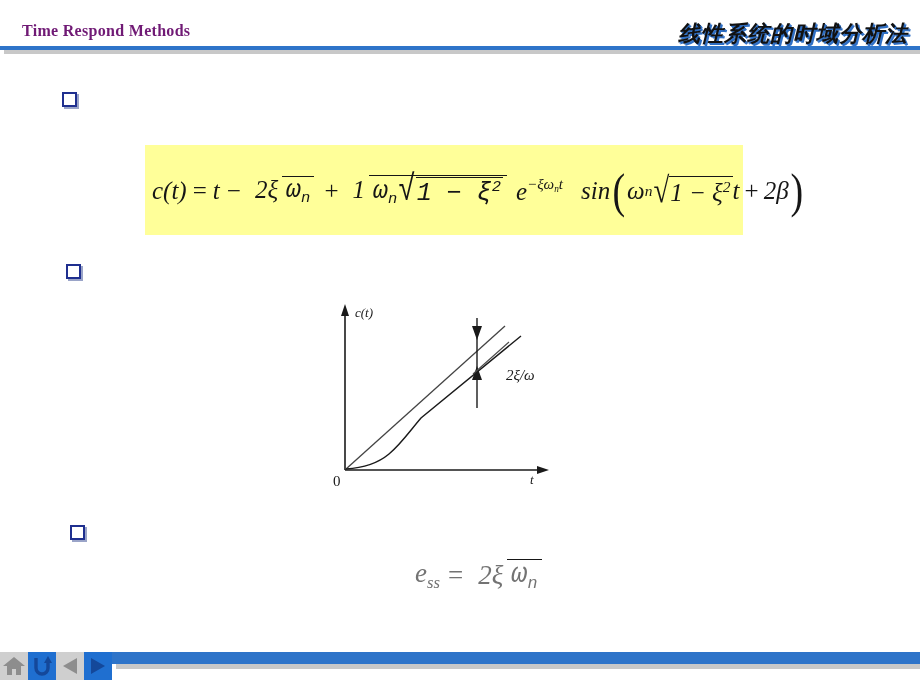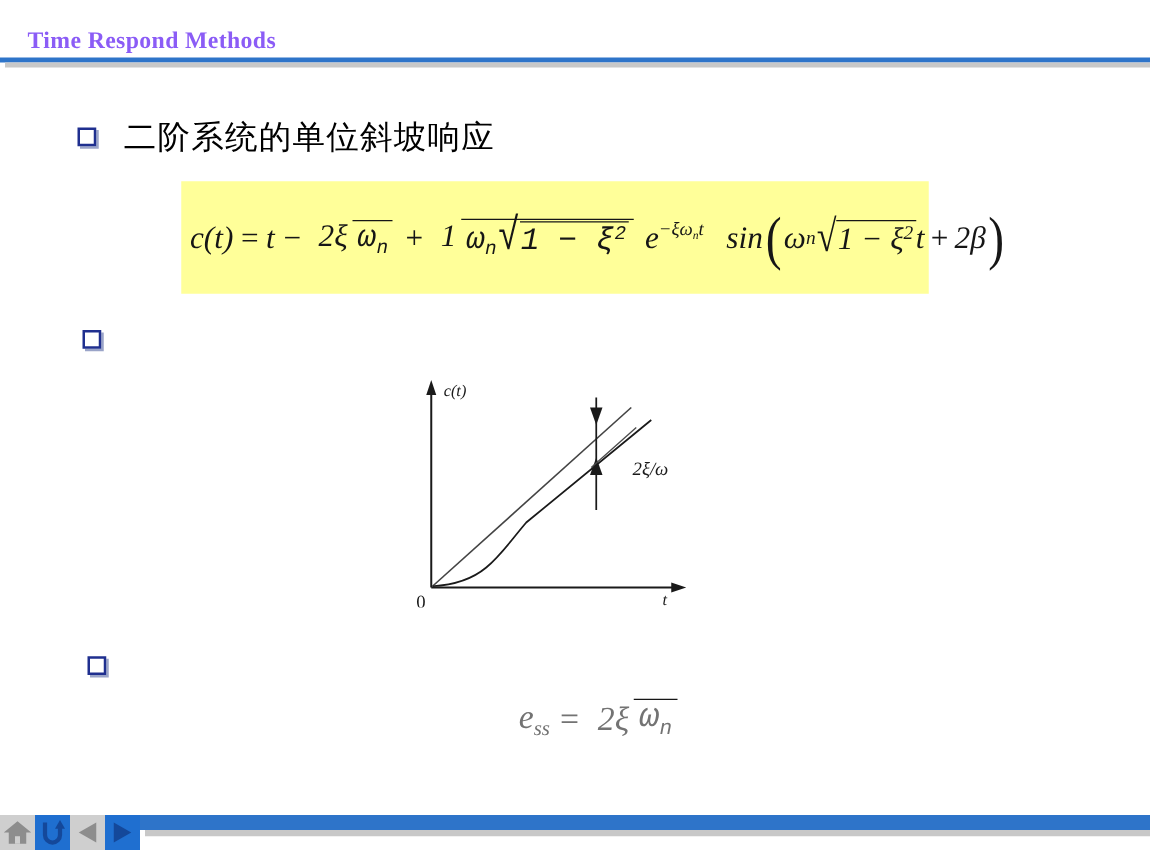--- a/index.html
+++ b/index.html
@@ -19,22 +19,22 @@
   .header {
     position: absolute;
     left: 0; top: 0;
     width: 920px; height: 56px;
   }
   .header-title-en {
     position: absolute;
     left: 22px; top: 22px;
     font-family: "Liberation Serif", serif;
     font-weight: bold;
-    font-size: 19px;
-    color: #8b5cf6;
+    font-size: 16px;
+    color: #701a75;
     letter-spacing: 0.3px;
     white-space: nowrap;
   }
   .header-title-cn {
     position: absolute;
     right: 12px; top: 19px;
     font-family: "DejaVu Sans", sans-serif;
     font-weight: bold;
     font-style: italic;
     font-size: 22px;
@@ -207,27 +207,27 @@
   .nav-back { left: 28px; background: #1f6fd0; }
   .nav-prev { left: 56px; background: #cfcfcf; }
   .nav-next { left: 84px; background: #1f6fd0; }
   .navbtn svg { display: block; }
 </style>
 </head>
 <body>
 
 <div class="header">
   <div class="header-title-en">Time Respond Methods</div>
+  <div class="header-title-cn">线性系统的时域分析法</div>
   <div class="header-rule"></div>
   <div class="header-rule-shadow"></div>
 </div>
 
 <div class="bullet-row" id="bullet-1">
   <span class="bullet-sq"></span>
-  <span class="bullet-label">二阶系统的单位斜坡响应</span>
 </div>
 
 <div class="formula-box"></div>
 
 <div class="formula-main">
   <span>c(t)</span>
   <span class="upright" style="margin:0 6px">=</span>
   <span>t</span>
   <span class="upright" style="margin:0 7px">−</span>
 

